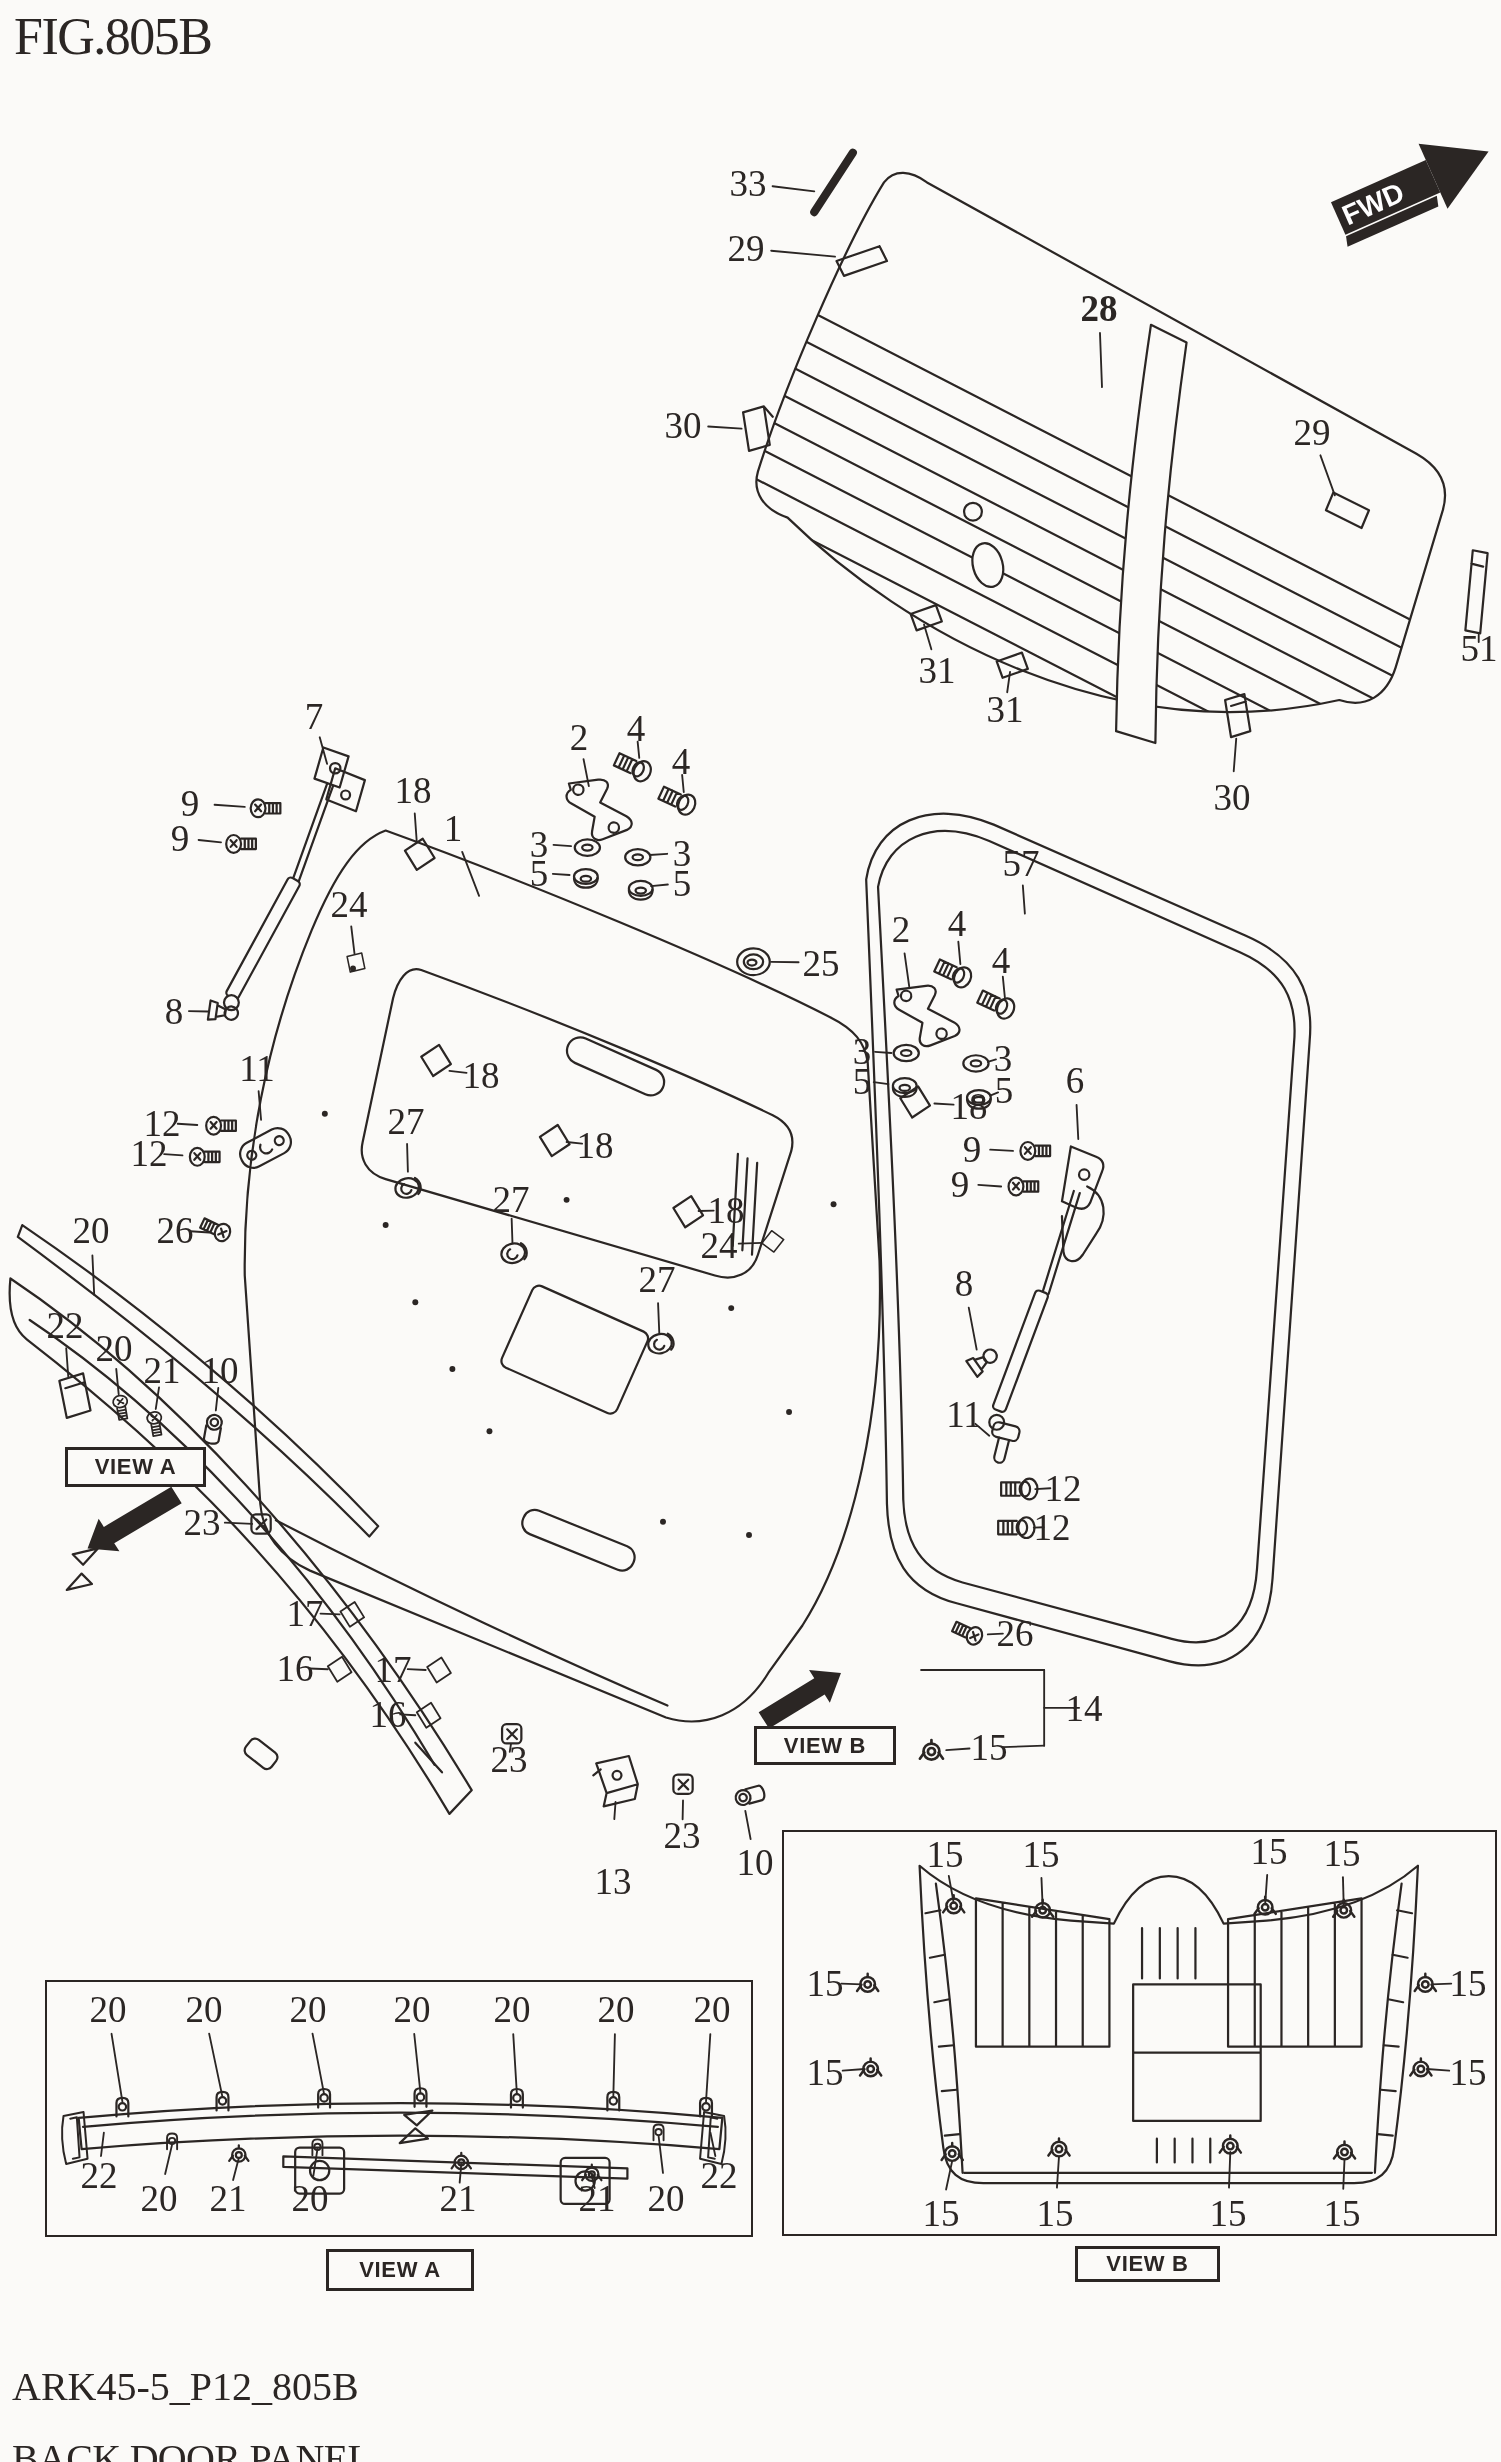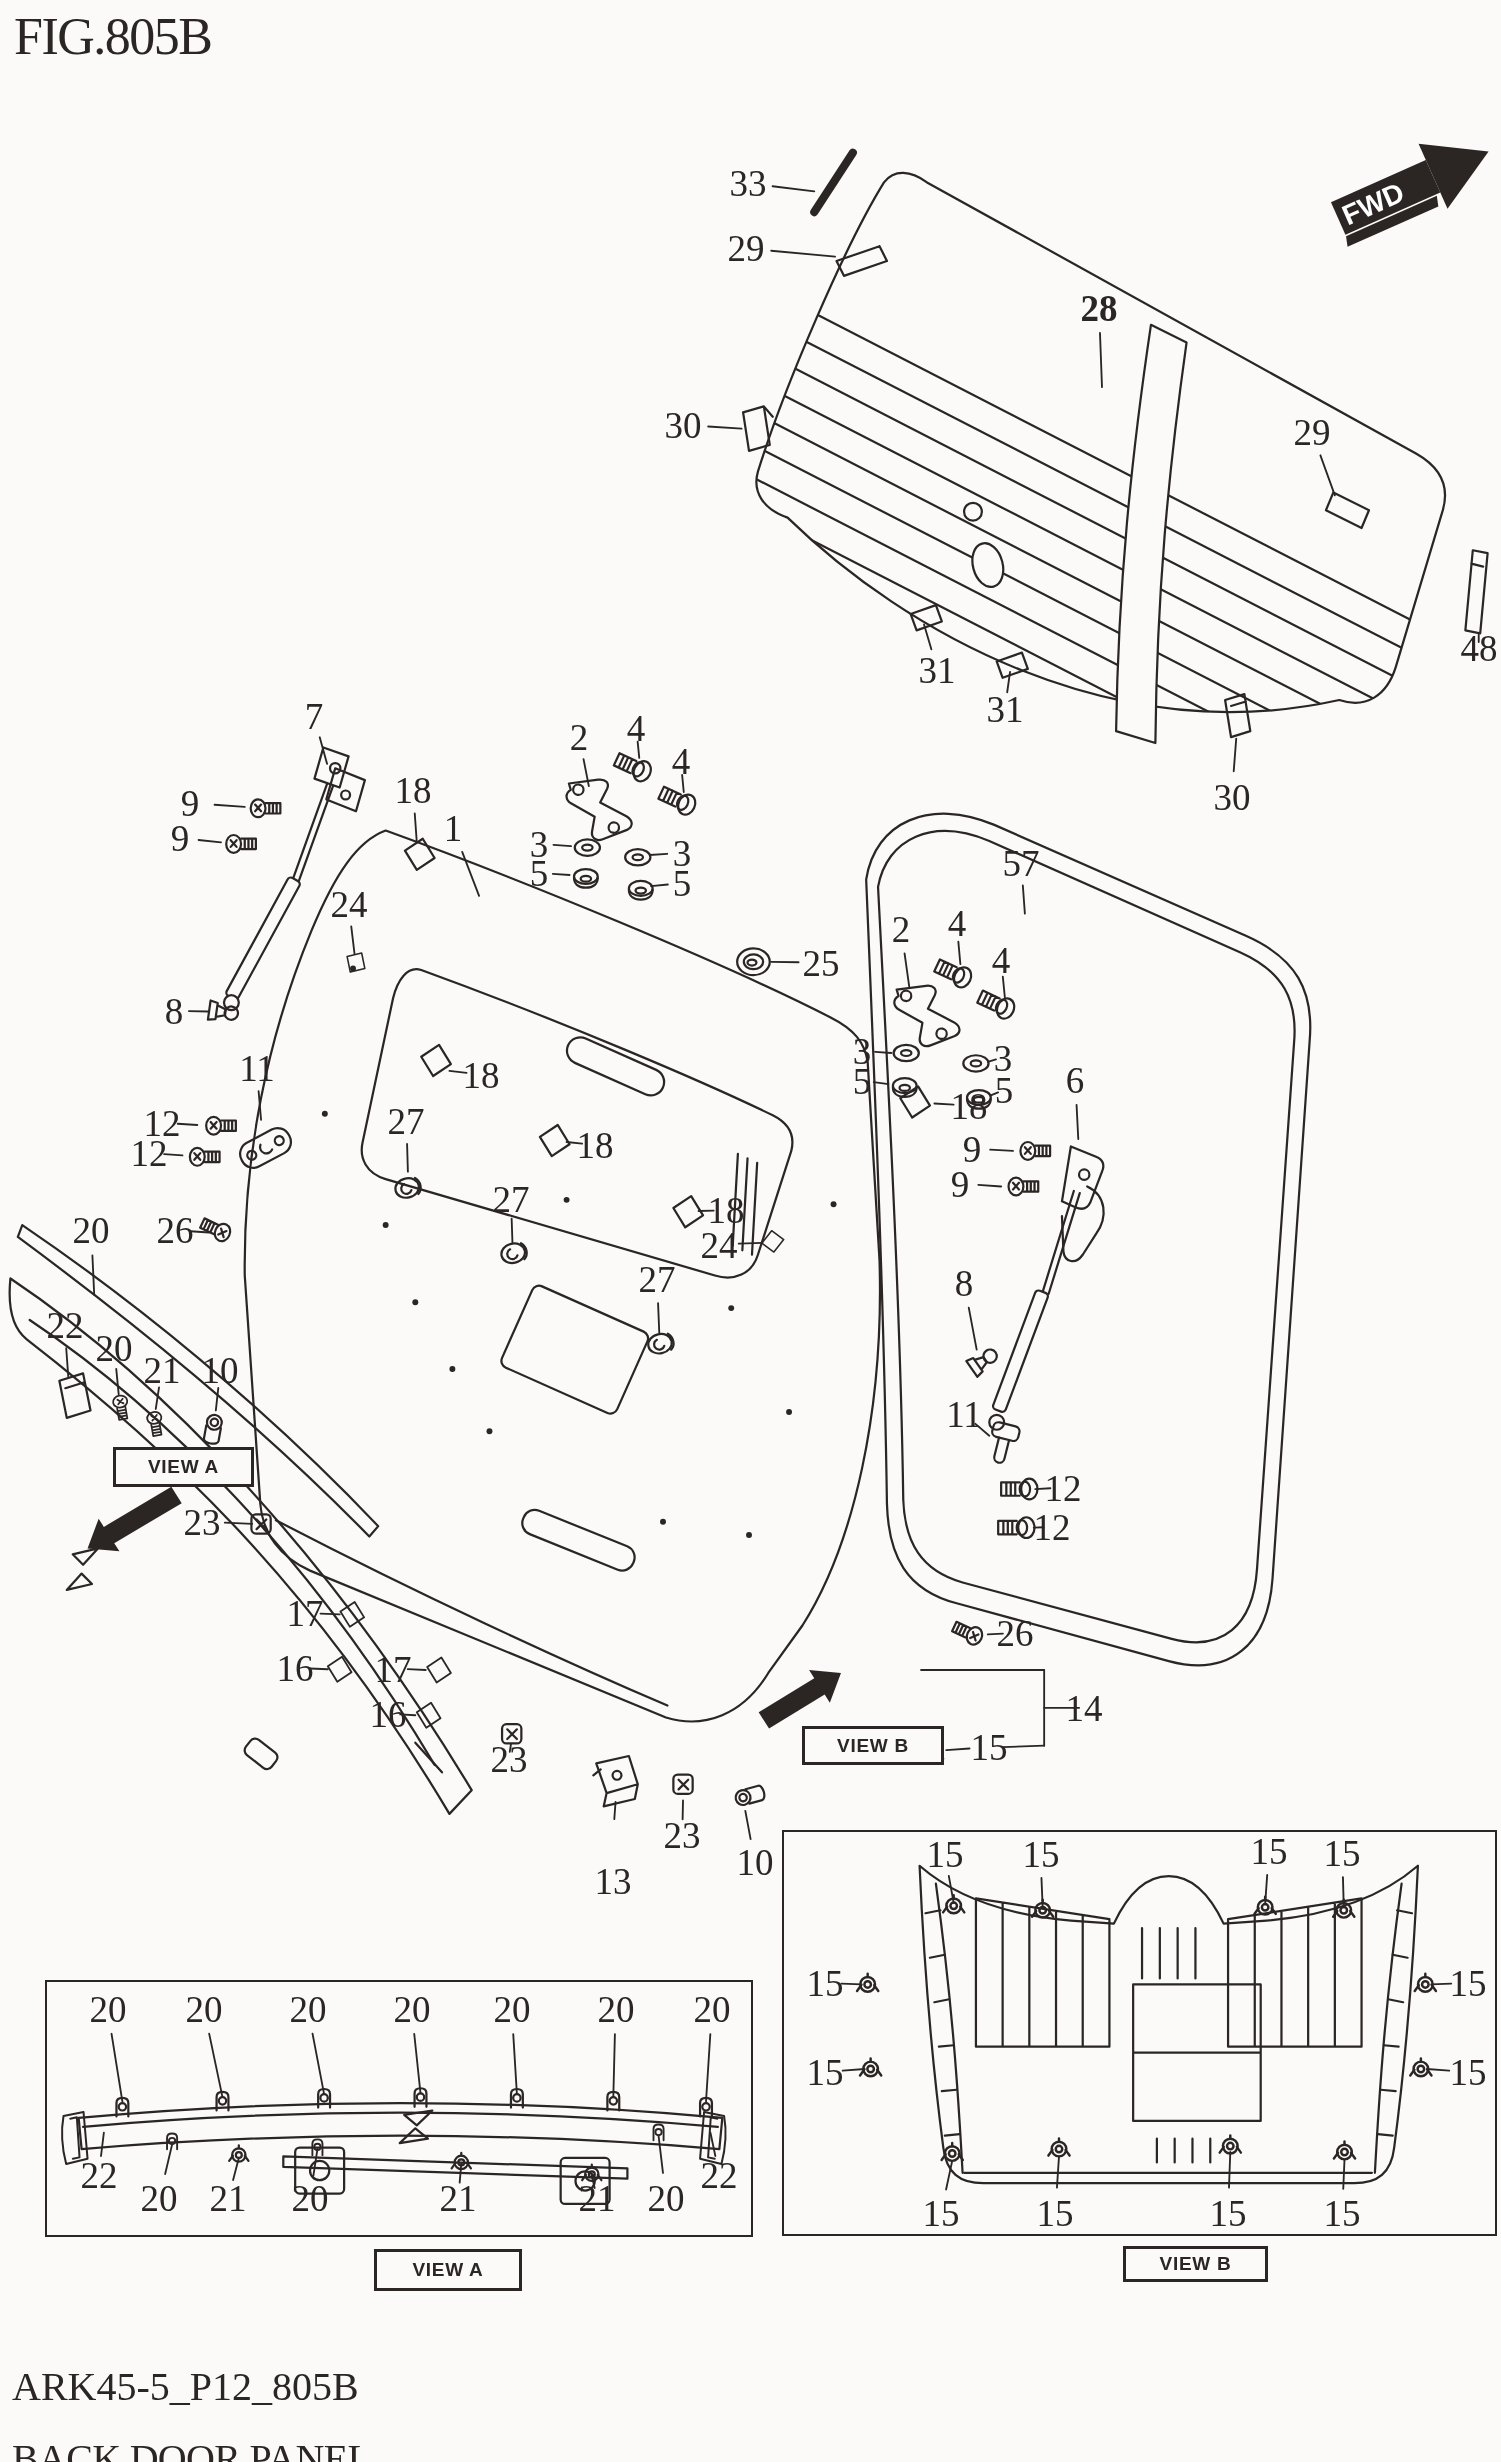--- a/index.html
+++ b/index.html
@@ -8,22 +8,22 @@
          font-family:"Liberation Serif",serif;overflow:hidden;}
   svg.art{position:absolute;left:0;top:0;}
   svg .ln{stroke:var(--ink);fill:none;stroke-width:3;stroke-linecap:round;stroke-linejoin:round;}
   .co{position:absolute;transform:translate(-50%,-50%);font-size:37px;line-height:1;
       color:var(--ink);white-space:nowrap;}
   .title{position:absolute;left:14px;top:7.4px;font-size:52px;letter-spacing:-1.5px;color:var(--ink);}
   .footer1{position:absolute;left:12px;top:2363px;font-size:40px;color:var(--ink);}
   .footer2{position:absolute;left:12px;top:2412px;font-size:40px;letter-spacing:-0.7px;color:var(--ink);margin-top:23px;}
   .viewbox{position:absolute;border:3px solid var(--ink);background:var(--paper);
       display:flex;align-items:center;justify-content:center;
-      font-family:"Liberation Sans",sans-serif;font-weight:bold;font-size:19px;
-      letter-spacing:0.7px;color:var(--ink);box-sizing:border-box;margin-left:48px;}
+      font-family:"Liberation Sans",sans-serif;font-weight:bold;font-size:22px;
+      letter-spacing:0.7px;color:var(--ink);box-sizing:border-box;}
   .bigbox{position:absolute;border:2.2px solid var(--ink);box-sizing:border-box;}
 </style>
 </head>
 <body>
 
 <div id="stage">
 
   <svg class="art" width="1501" height="2462" viewBox="0 0 2024 3320">
     <defs>
       <g id="s-screw">
@@ -421,21 +421,21 @@
 
   <div class="footer1">ARK45-5_P12_805B</div>
   <div class="footer2">BACK DOOR PANEL</div>
 
   <div id="labels">
       <div class="co" style="left: 748px; top: 183px;">33</div>
       <div class="co" style="left: 746px; top: 248px;">29</div>
       <div class="co" style="left: 1099px; top: 308px; font-weight: bold;">28</div>
       <div class="co" style="left: 683px; top: 425px;">30</div>
       <div class="co" style="left: 1312px; top: 432px;">29</div>
-      <div class="co" style="left: 1479px; top: 648px;">48</div>
+      <div class="co" style="left: 1479px; top: 648px;">51</div>
       <div class="co" style="left: 937px; top: 670px;">31</div>
       <div class="co" style="left: 1005px; top: 709px;">31</div>
       <div class="co" style="left: 1232px; top: 797px;">30</div>
       <div class="co" style="left: 314px; top: 716px;">7</div>
       <div class="co" style="left: 190px; top: 803px;">9</div>
       <div class="co" style="left: 180px; top: 838px;">9</div>
       <div class="co" style="left: 413px; top: 790px;">18</div>
       <div class="co" style="left: 453px; top: 828px;">1</div>
       <div class="co" style="left: 349px; top: 904px;">24</div>
       <div class="co" style="left: 579px; top: 737px;">2</div>

